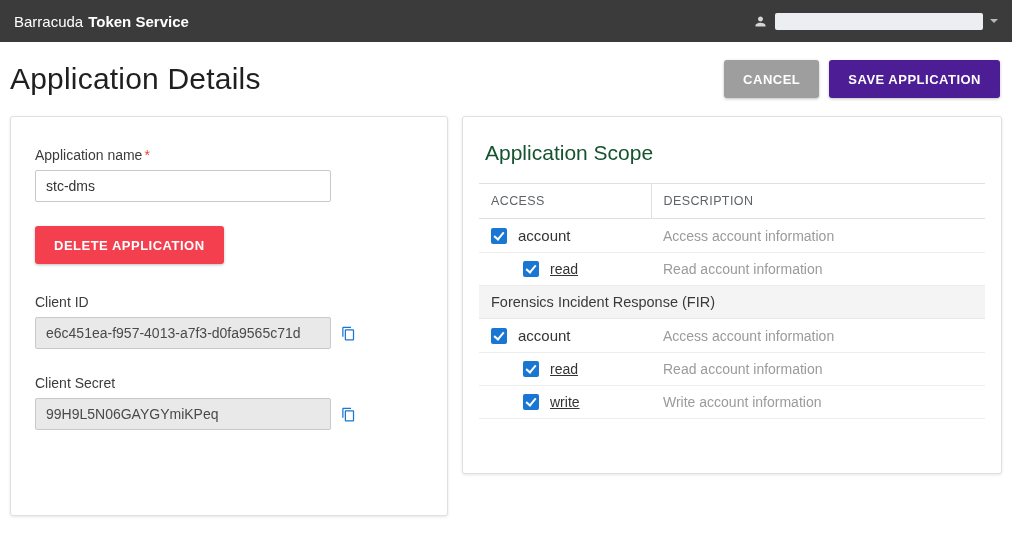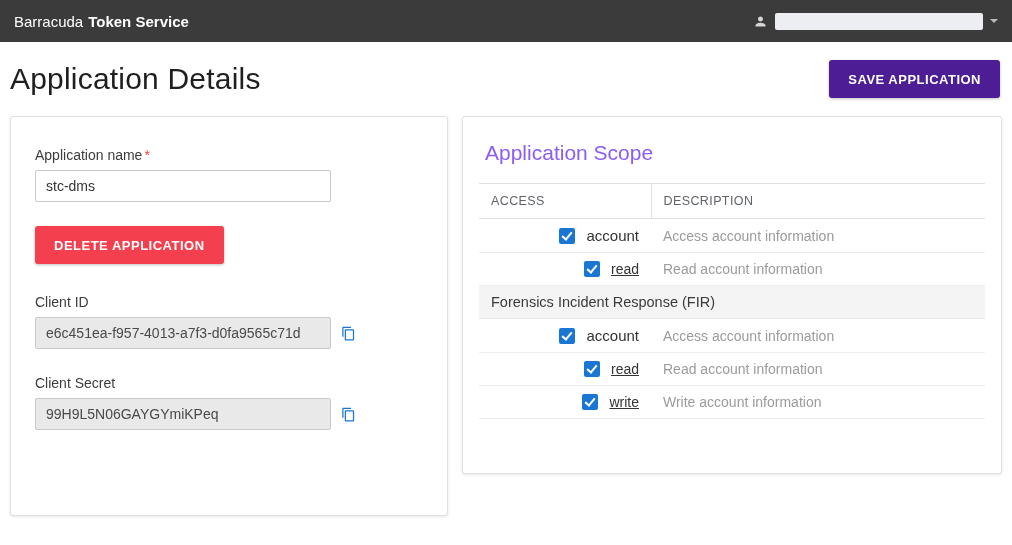--- a/index.html
+++ b/index.html
@@ -118,21 +118,21 @@
     background: none; border: none; padding: 0; cursor: pointer; line-height: 0;
   }
   .btn-delete { background: #f43f4f; margin: 24px 0 30px; }
   .btn-reset  { background: #a6a6a6; margin-top: 30px; }
   .field-group { margin-bottom: 26px; }
 
   
   .scope-title {
     font-size: 21px;
     font-weight: 400;
-    color: #8b5cf6;
+    color: #14532d;
     margin: 10px 0 18px 6px;
   }
   table.scope { width: 100%; border-collapse: collapse; border-top: 1px solid #e0e0e0; }
   table.scope th {
     text-align: left;
     font-size: 12.5px;
     color: #5f6368;
     font-weight: 500;
     letter-spacing: 0.4px;
     padding: 10px 12px;
@@ -144,21 +144,21 @@
     font-size: 14.5px;
     color: #3a3a3a;
     padding: 8px 12px;
     border-bottom: 1px solid #e8e8e8;
   }
   tr.scope-row td {
     border-bottom: 1px solid #ededed;
     padding: 8px 12px;
     vertical-align: middle;
   }
-  .access-inner { display: flex; align-items: center; gap: 11px; justify-content: flex-end; }
+  .access-inner { display: flex; align-items: center; gap: 11px; }
   tr.scope-row.indent .access-inner { padding-left: 32px; text-decoration: underline; }
   .access-label { font-size: 15px; color: #333; }
   tr.scope-row.indent .access-label { font-size: 14px; }
   .desc-cell { color: #9b9b9b; font-size: 14px; }
   .checkbox {
     width: 16px; height: 16px;
     background: #1976d2;
     border-radius: 2px;
     display: inline-block;
     position: relative;
@@ -189,20 +189,21 @@
         </svg>
     </span>
     <span class="user-redacted"></span>
     <span class="caret-down"></span>
   </div>
 </header>
 
 <div class="page-header">
   <h1 class="page-title">Application Details</h1>
   <div class="header-buttons">
+    <button class="btn btn-cancel">CANCEL</button>
     <button class="btn btn-save">SAVE APPLICATION</button>
   </div>
 </div>
 
 <div class="content">
 
   <section class="card card-left">
     <div class="field-label">
       <span>Application name</span><span class="required">*</span>
     </div>

